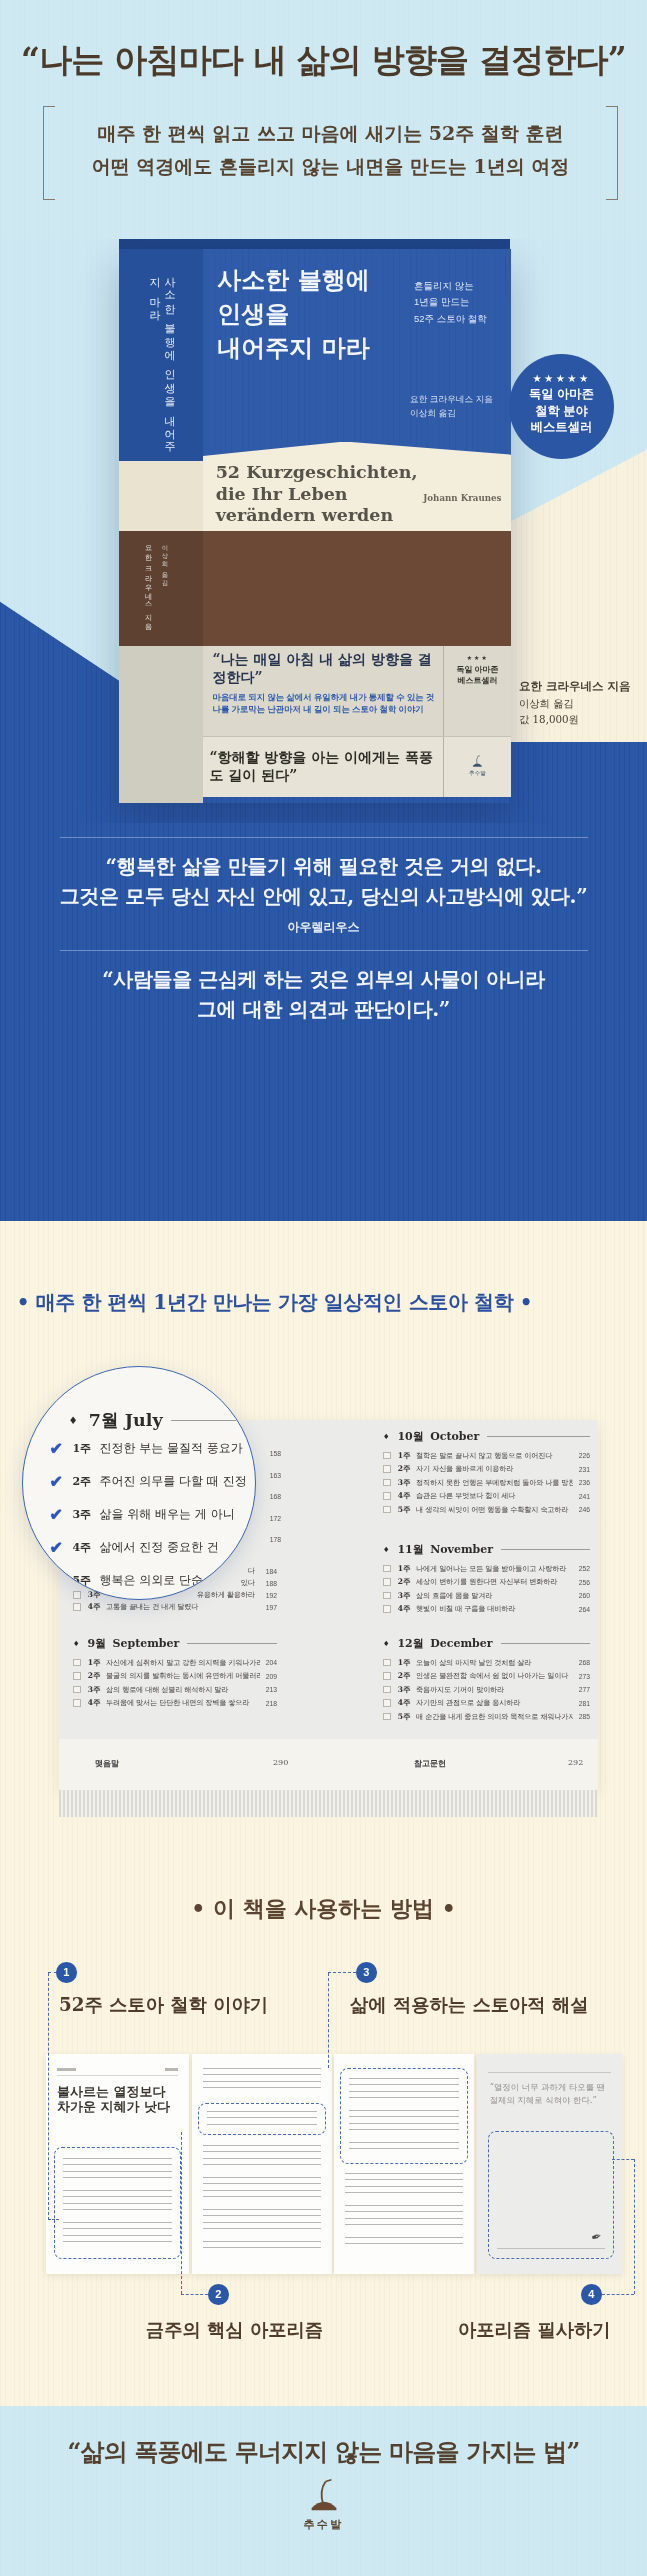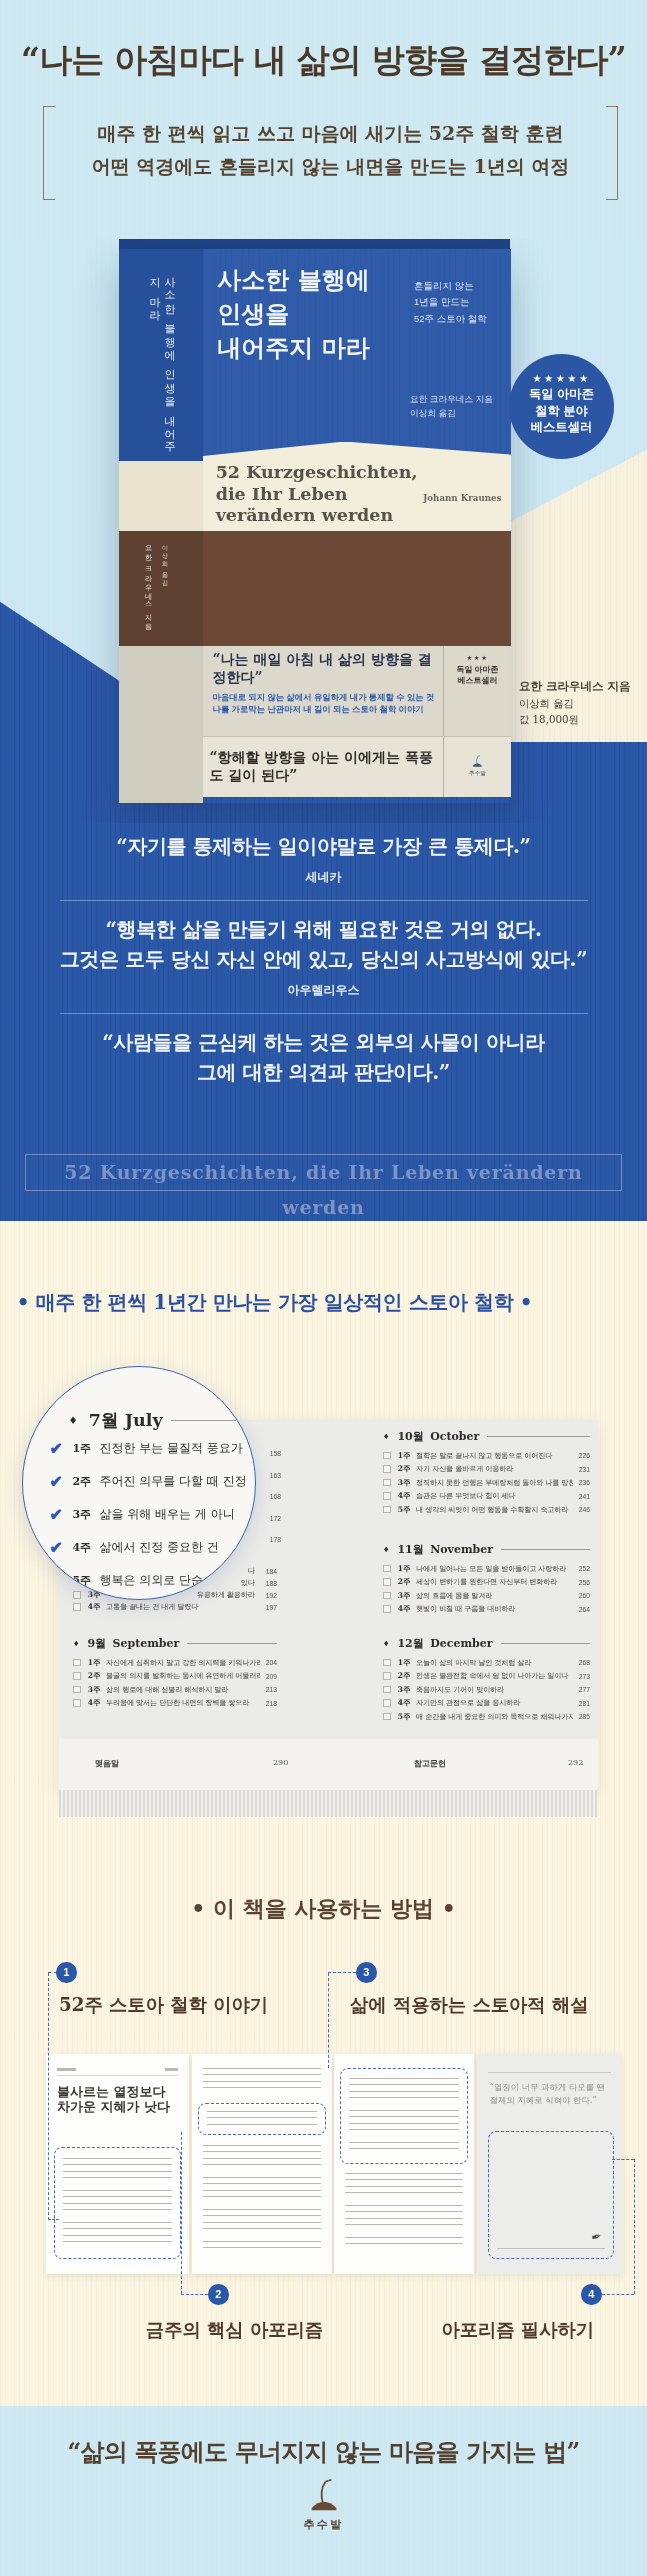--- a/index.html
+++ b/index.html
@@ -281,36 +281,31 @@
     </div>
 
     <div class="side-info">
       <div class="si-author">요한 크라우네스 지음</div>
       <div class="si-line">이상희 옮김</div>
       <div class="si-line">값 18,000원</div>
     </div>
   </div>
 
   <div class="sec sec-quotes">
-    <div class="q1">
-      <div class="q-line">“자기를 통제하는 일이야말로 가장 큰 통제다.”</div>
-      <div class="q-author">세네카</div>
-    </div>
     <hr class="q-div">
     <div>
       <div class="q-line">“행복한 삶을 만들기 위해 필요한 것은 거의 없다.</div>
       <div class="q-line">그것은 모두 당신 자신 안에 있고, 당신의 사고방식에 있다.”</div>
       <div class="q-author">아우렐리우스</div>
     </div>
     <hr class="q-div">
     <div>
       <div class="q-line">“사람들을 근심케 하는 것은 외부의 사물이 아니라</div>
       <div class="q-line">그에 대한 의견과 판단이다.”</div>
     </div>
-    <div class="g-banner">52 Kurzgeschichten, die Ihr Leben verändern werden</div>
   </div>
 
   <div class="sec sec-body">
 
     <div class="toc-heading">•  매주 한 편씩 1년간 만나는 가장 일상적인 스토아 철학  •</div>
 
     <div class="toc-card">
       <div class="card-footer-strip"></div>
       <div class="card-footer">
         <span class="cf-l1">맺음말</span>
@@ -535,21 +530,21 @@
 
     <div class="usage-heading">•   이 책을 사용하는 방법   •</div>
 
     <div class="stepnum" style="left:56px;top:741px;">1</div>
     <div class="steplabel" style="left:59px;top:771px;">52주 스토아 철학 이야기</div>
     <div class="stepnum" style="left:356px;top:741px;">3</div>
     <div class="steplabel" style="left:350px;top:771px;">삶에 적용하는 스토아적 해설</div>
     <div class="stepnum" style="left:208px;top:1063px;">2</div>
     <div class="steplabel" style="left:143px;top:1096px;width:183px;text-align:center;">금주의 핵심 아포리즘</div>
     <div class="stepnum" style="left:581px;top:1063px;">4</div>
-    <div class="steplabel" style="left:427px;top:1096px;width:167px;text-align:right;">아포리즘 필사하기</div>
+    <div class="steplabel" style="left:458px;top:1096px;width:167px;text-align:left;">아포리즘 필사하기</div>
 
     <div class="dash-h" style="left:48px;top:751px;width:8.7px;"></div>
     <div class="dash-v" style="left:48px;top:752px;height:247px;"></div>
     <div class="dash-h" style="left:48px;top:998px;width:11px;"></div>
     <div class="dash-h" style="left:328px;top:751px;width:28px;"></div>
     <div class="dash-v" style="left:328px;top:752px;height:95px;"></div>
     <div class="dash-v" style="left:181px;top:911px;height:162px;"></div>
     <div class="dash-h" style="left:181px;top:1073px;width:27px;"></div>
     <div class="dash-h" style="left:612px;top:938px;width:22px;"></div>
     <div class="dash-v" style="left:634px;top:938px;height:135px;"></div>

